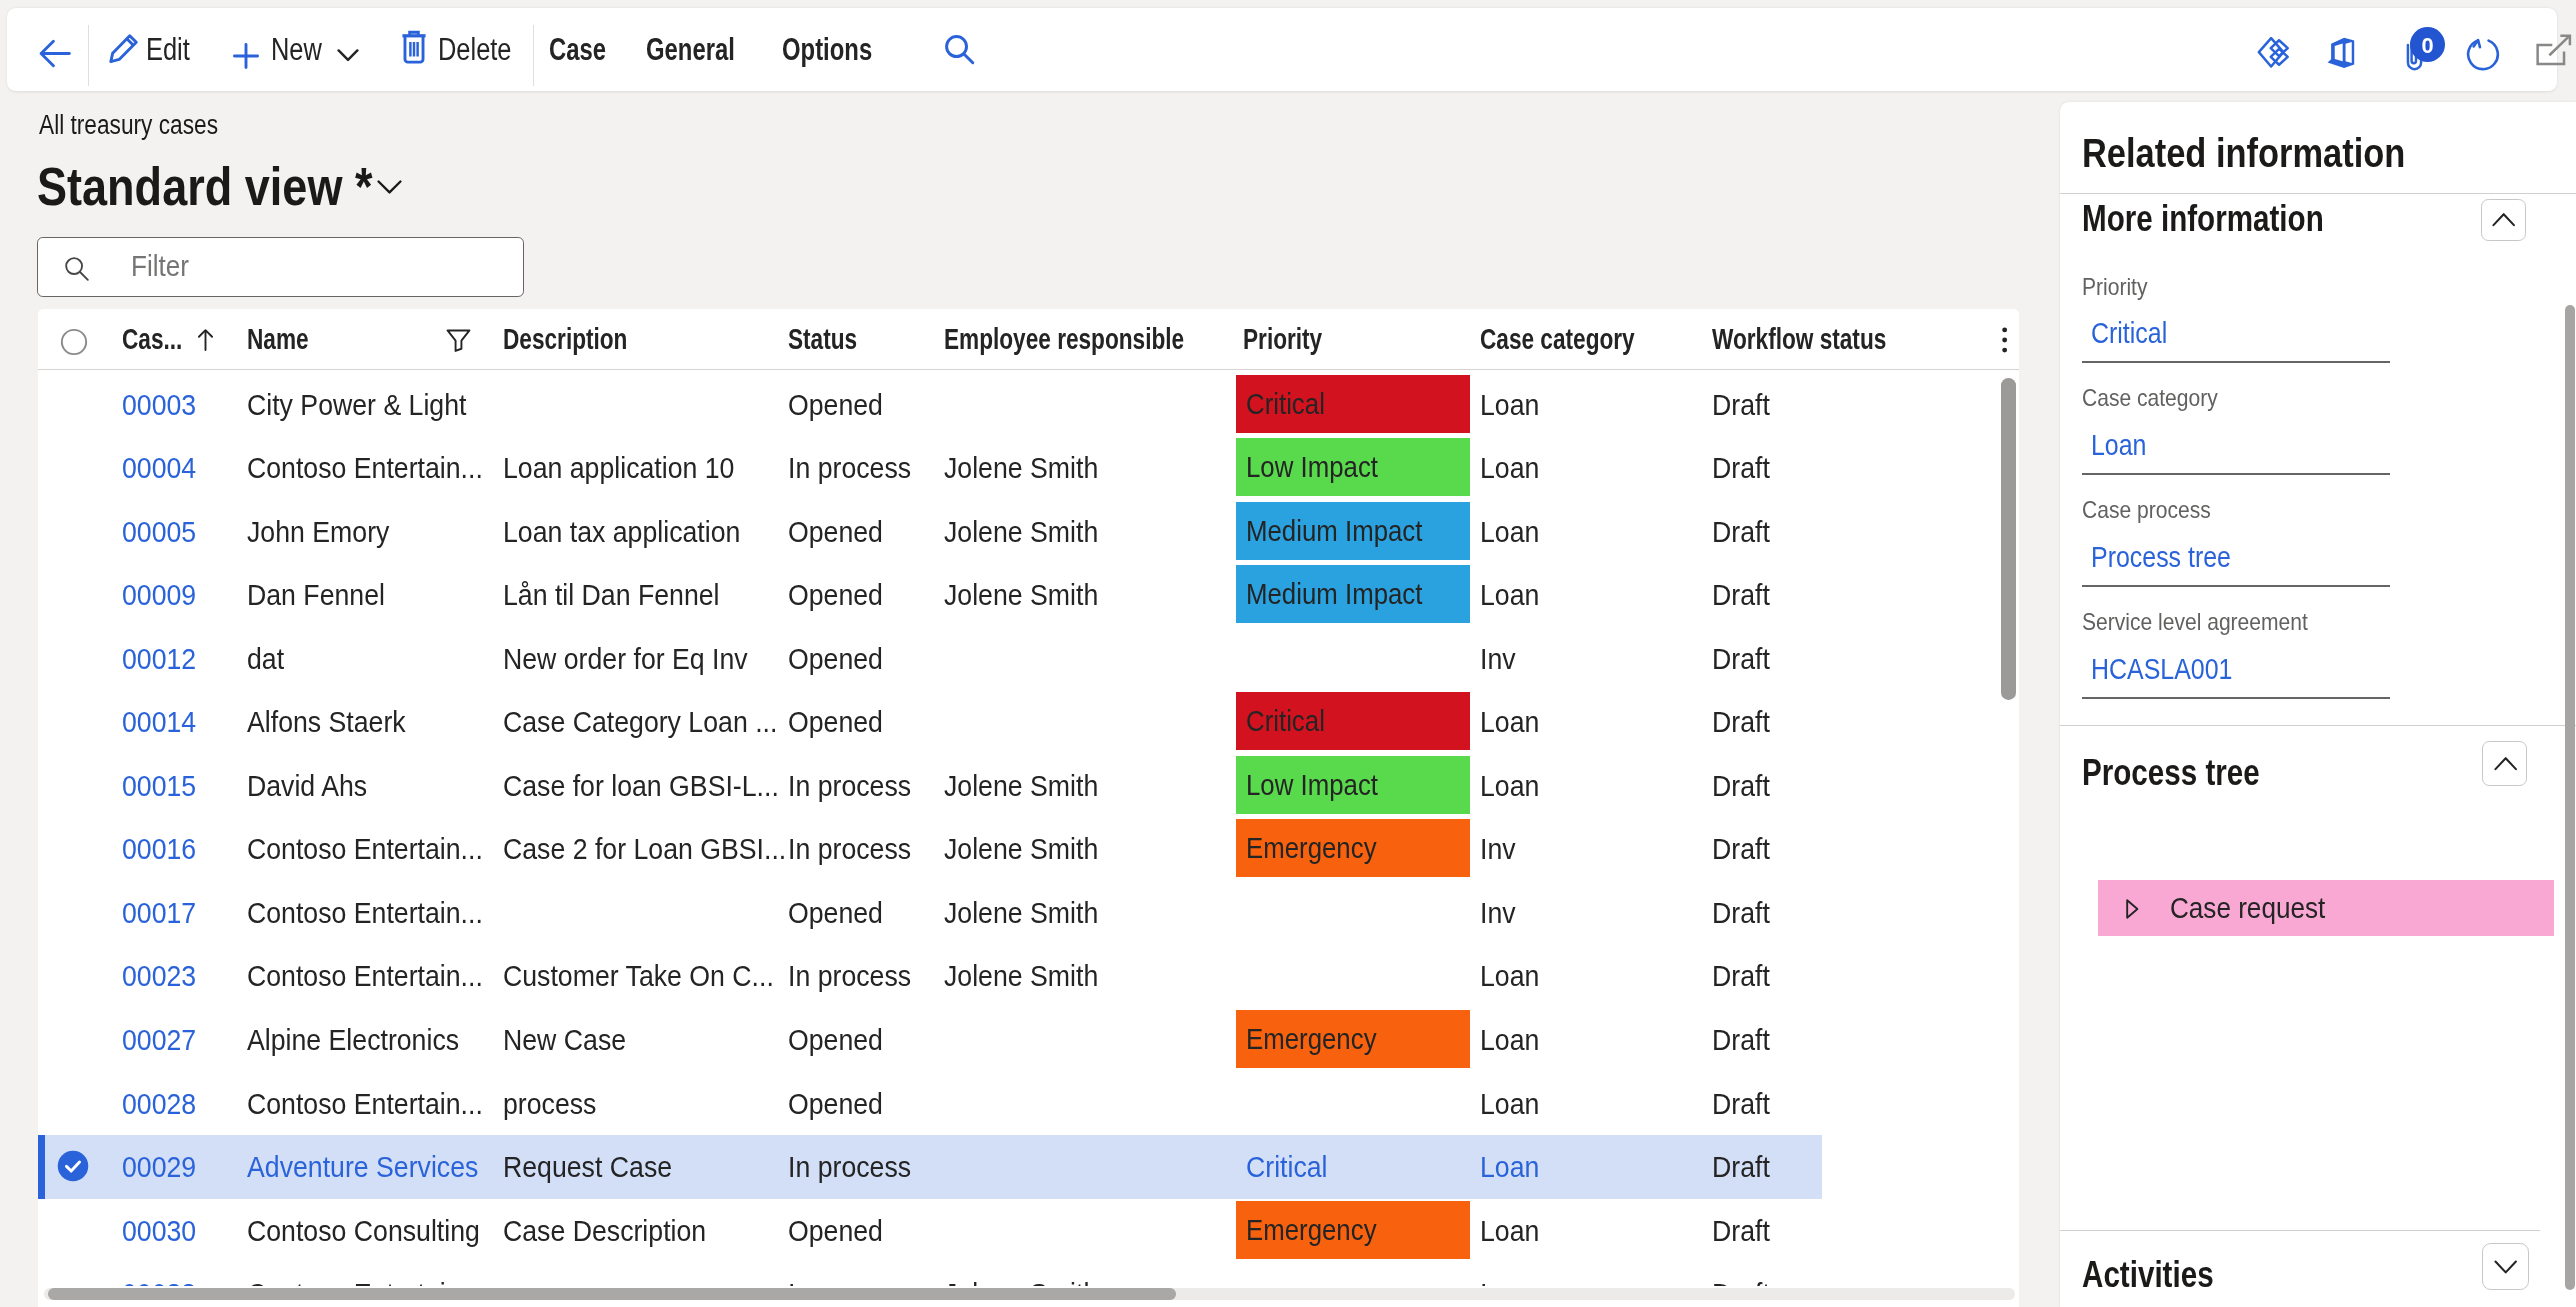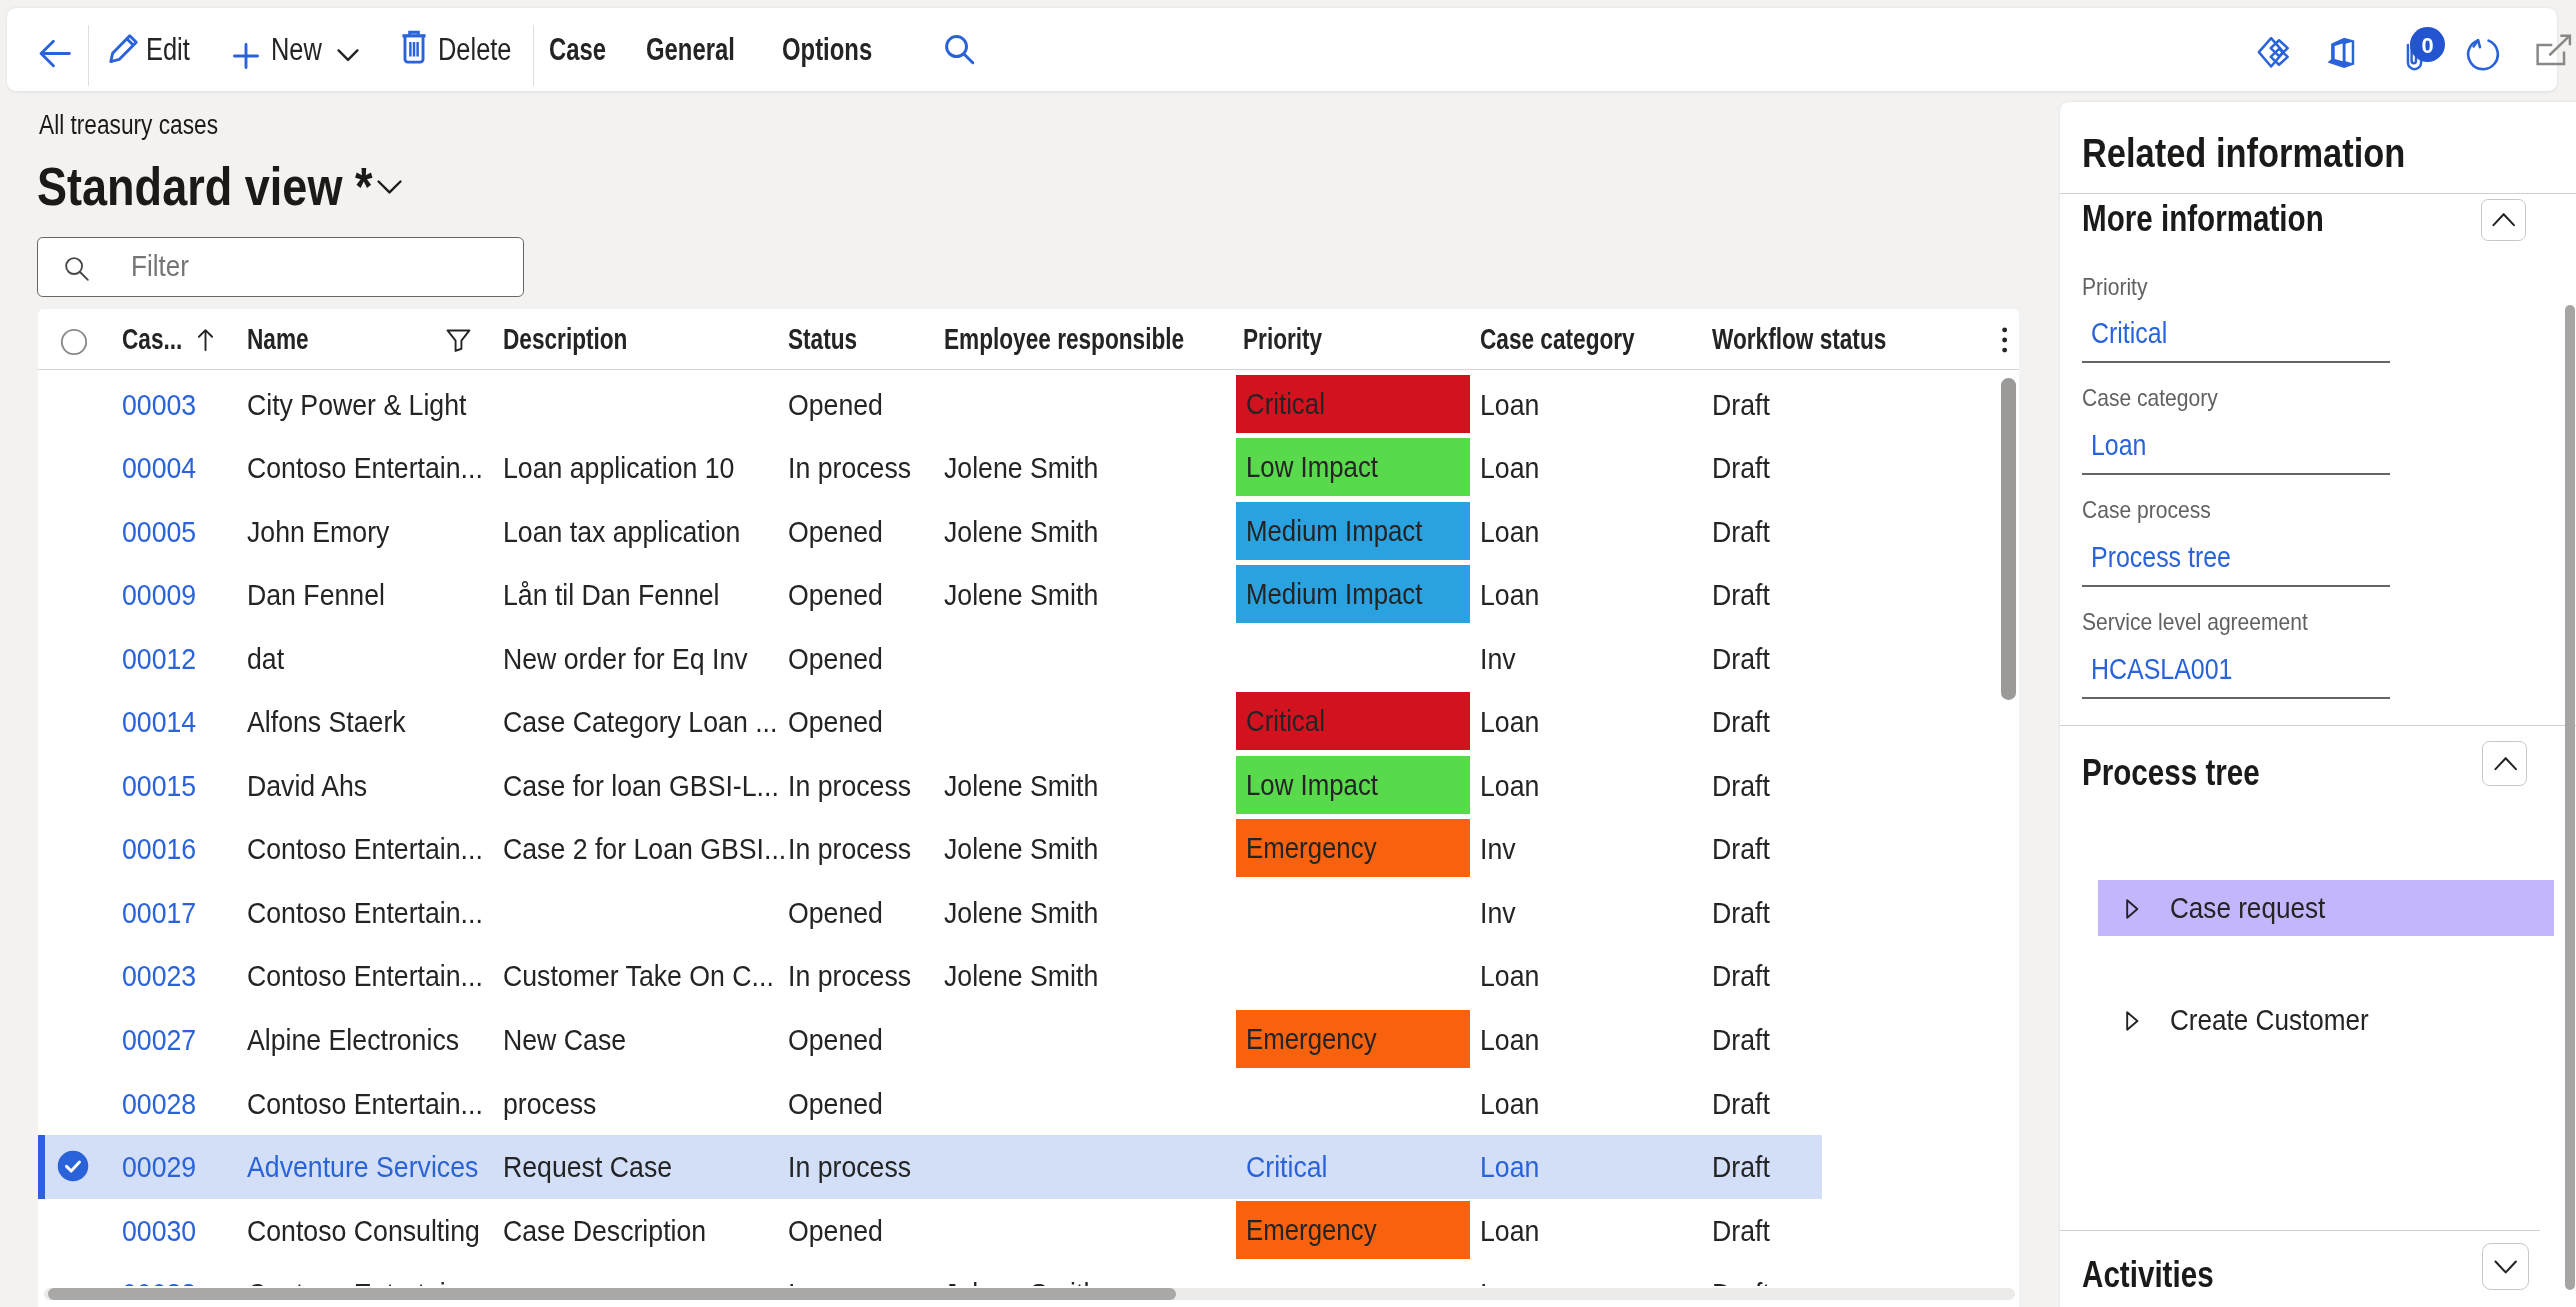--- a/index.html
+++ b/index.html
@@ -322,31 +322,25 @@
   <div class="fval" style="top:551px">HCASLA001</div>
   <div class="fline" style="top:595px"></div>
 
   <div class="psep" style="top:623px"></div>
   <div class="ph1" style="top:651px">Process tree</div>
   <div class="cbtn" style="left:422px;top:639px;height:45px"></div>
   <svg class="abs" style="left:434px;top:654px" width="23.4" height="14.6" viewBox="0 0 32 20">
       <path d="M2 18 L16 3 L30 18" stroke="#242424" stroke-width="2.8" fill="none" stroke-linecap="round" stroke-linejoin="round"></path>
     </svg>
 
-  <div class="trow" style="top:778px;background:#c4b5fd;left:38px;width:456px">
+  <div class="trow" style="top:778px;background:#f9a8d4;left:38px;width:456px">
     <svg class="abs" style="left:27px;top:17.5px" width="14.6" height="22" viewBox="0 0 20 30">
         <path d="M3 3 L17 15 L3 27 Z" stroke="#242424" stroke-width="2.6" fill="none" stroke-linejoin="round"></path>
       </svg>
     <span class="txt" style="left:72px">Case request</span>
-  </div>
-  <div class="trow" style="top:890px">
-    <svg class="abs" style="left:65px;top:17.5px" width="14.6" height="22" viewBox="0 0 20 30">
-        <path d="M3 3 L17 15 L3 27 Z" stroke="#242424" stroke-width="2.6" fill="none" stroke-linejoin="round"></path>
-      </svg>
-    <span class="txt" style="left:110px">Create Customer</span>
   </div>
 
   <div class="psep" style="top:1128px;width:480px"></div>
   <div class="ph1" style="top:1153px">Activities</div>
   <div class="cbtn" style="left:422px;top:1141px;width:47px;height:47px;border-radius:8.8px"></div>
   <svg class="abs" style="left:434px;top:1158px" width="23.4" height="14.6" viewBox="0 0 32 20">
       <path d="M2 2 L16 17 L30 2" stroke="#242424" stroke-width="2.8" fill="none" stroke-linecap="round" stroke-linejoin="round"></path>
     </svg>
   <div id="ptsb"></div>
 </div>

